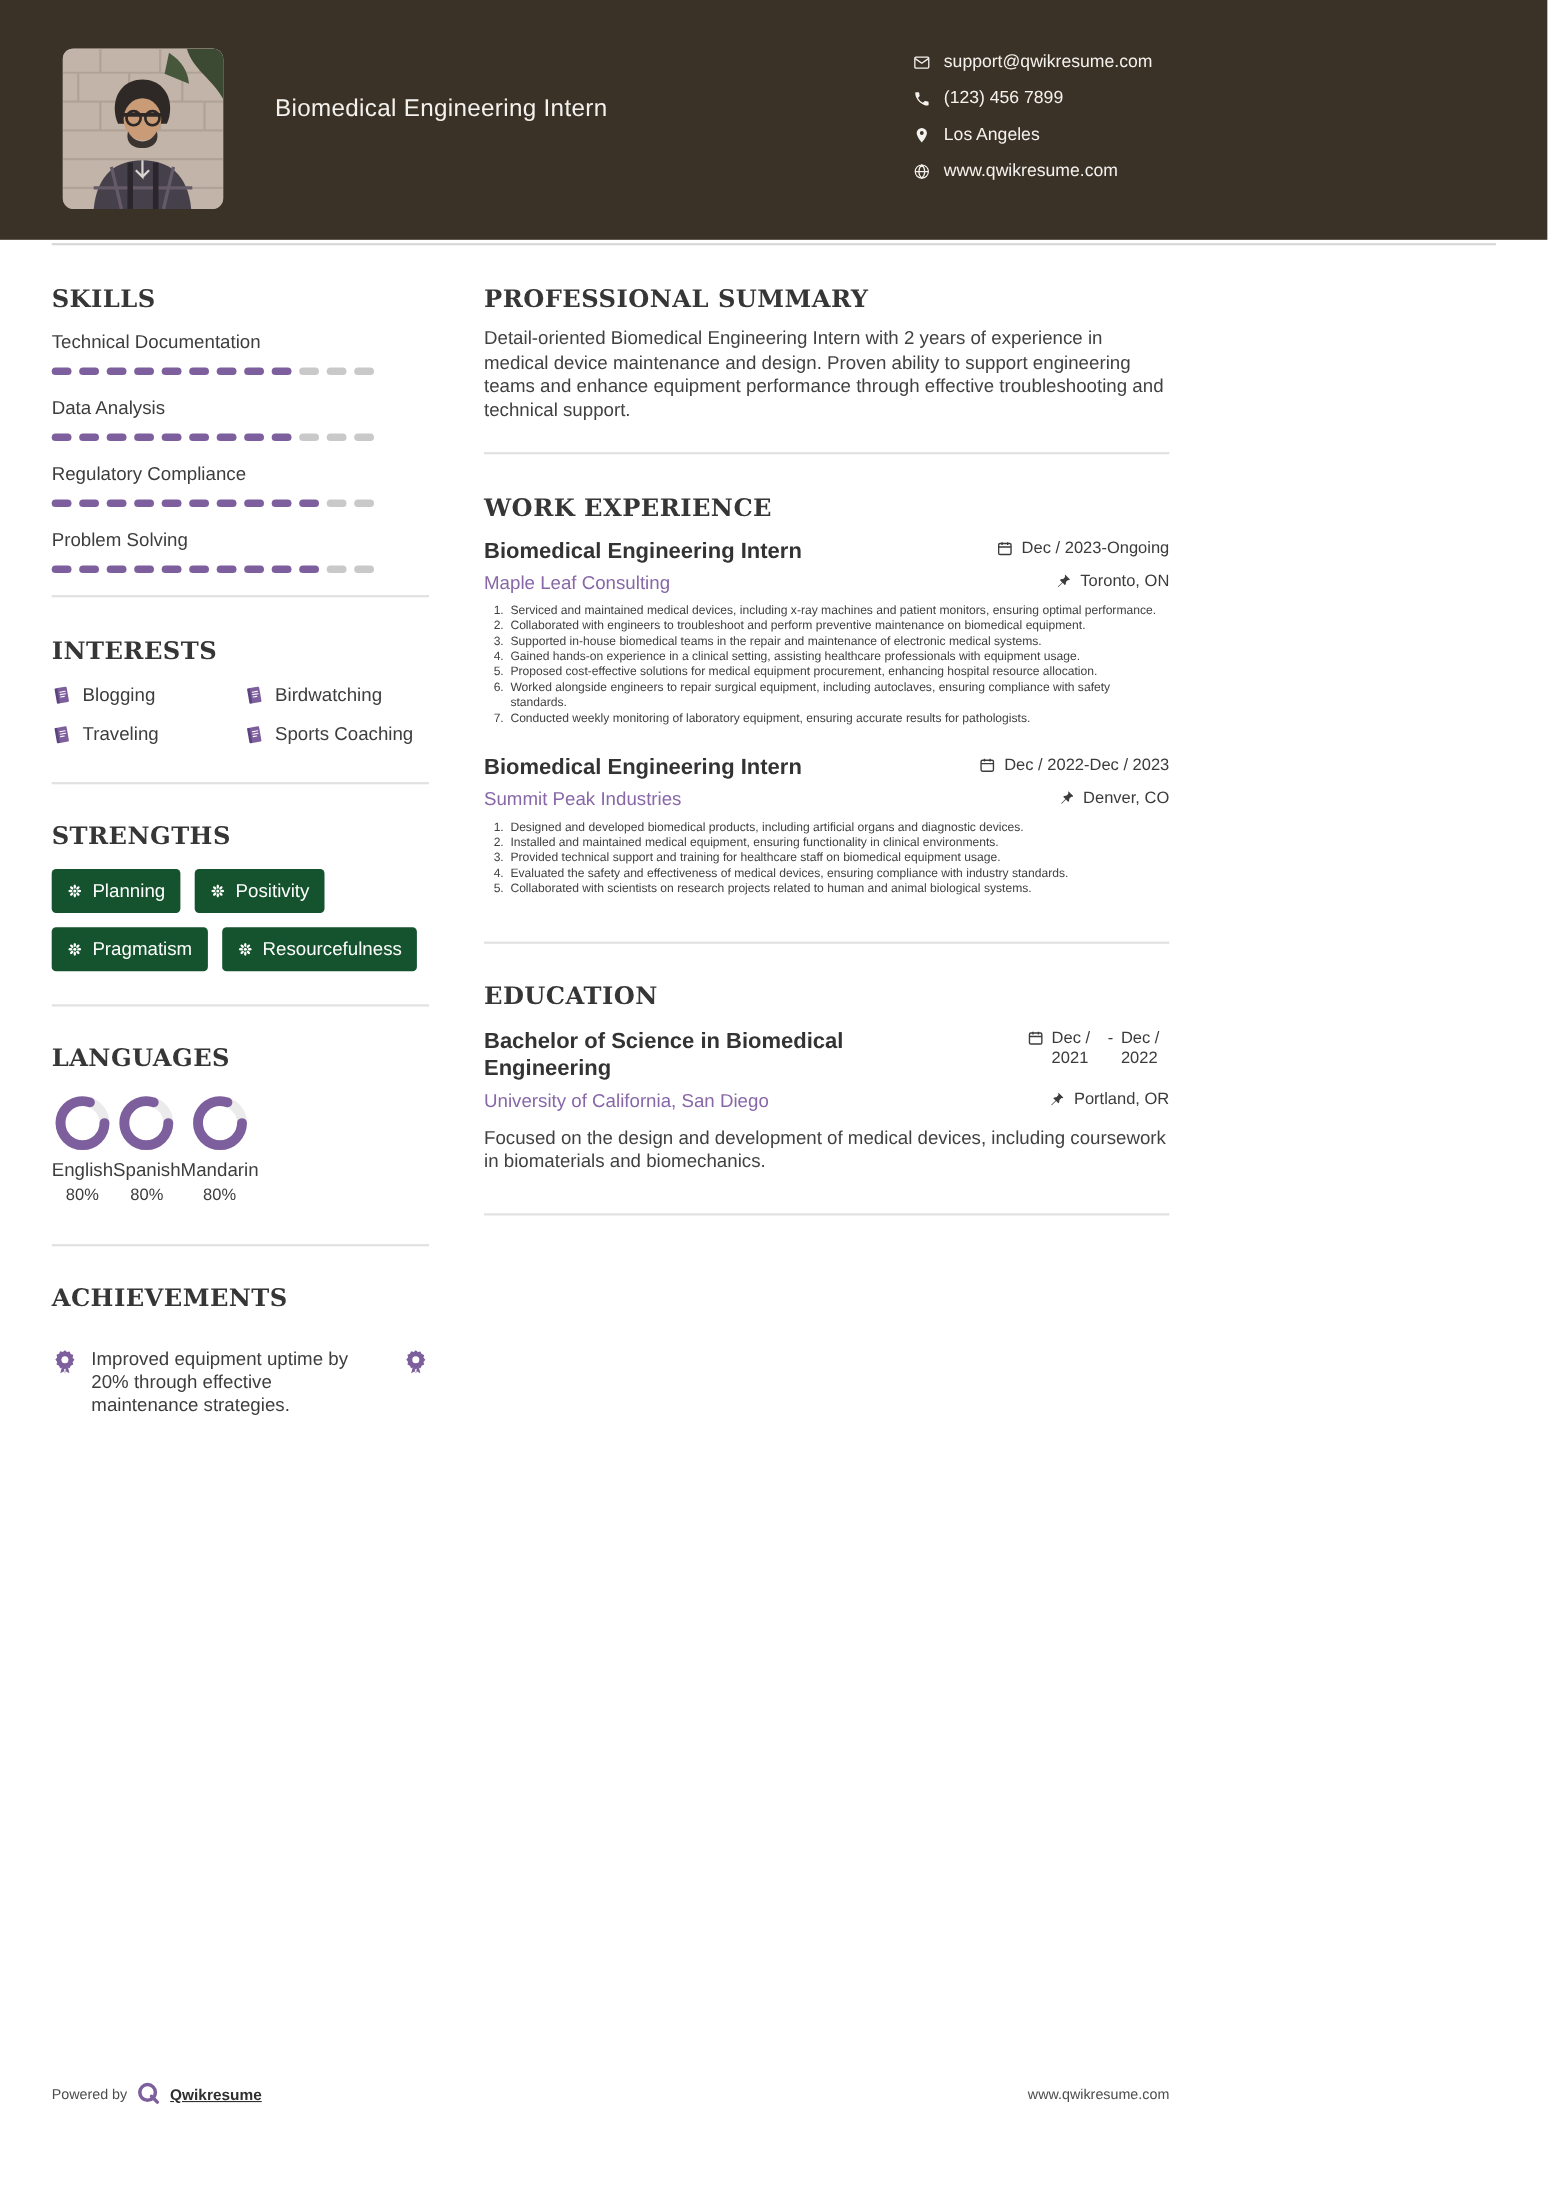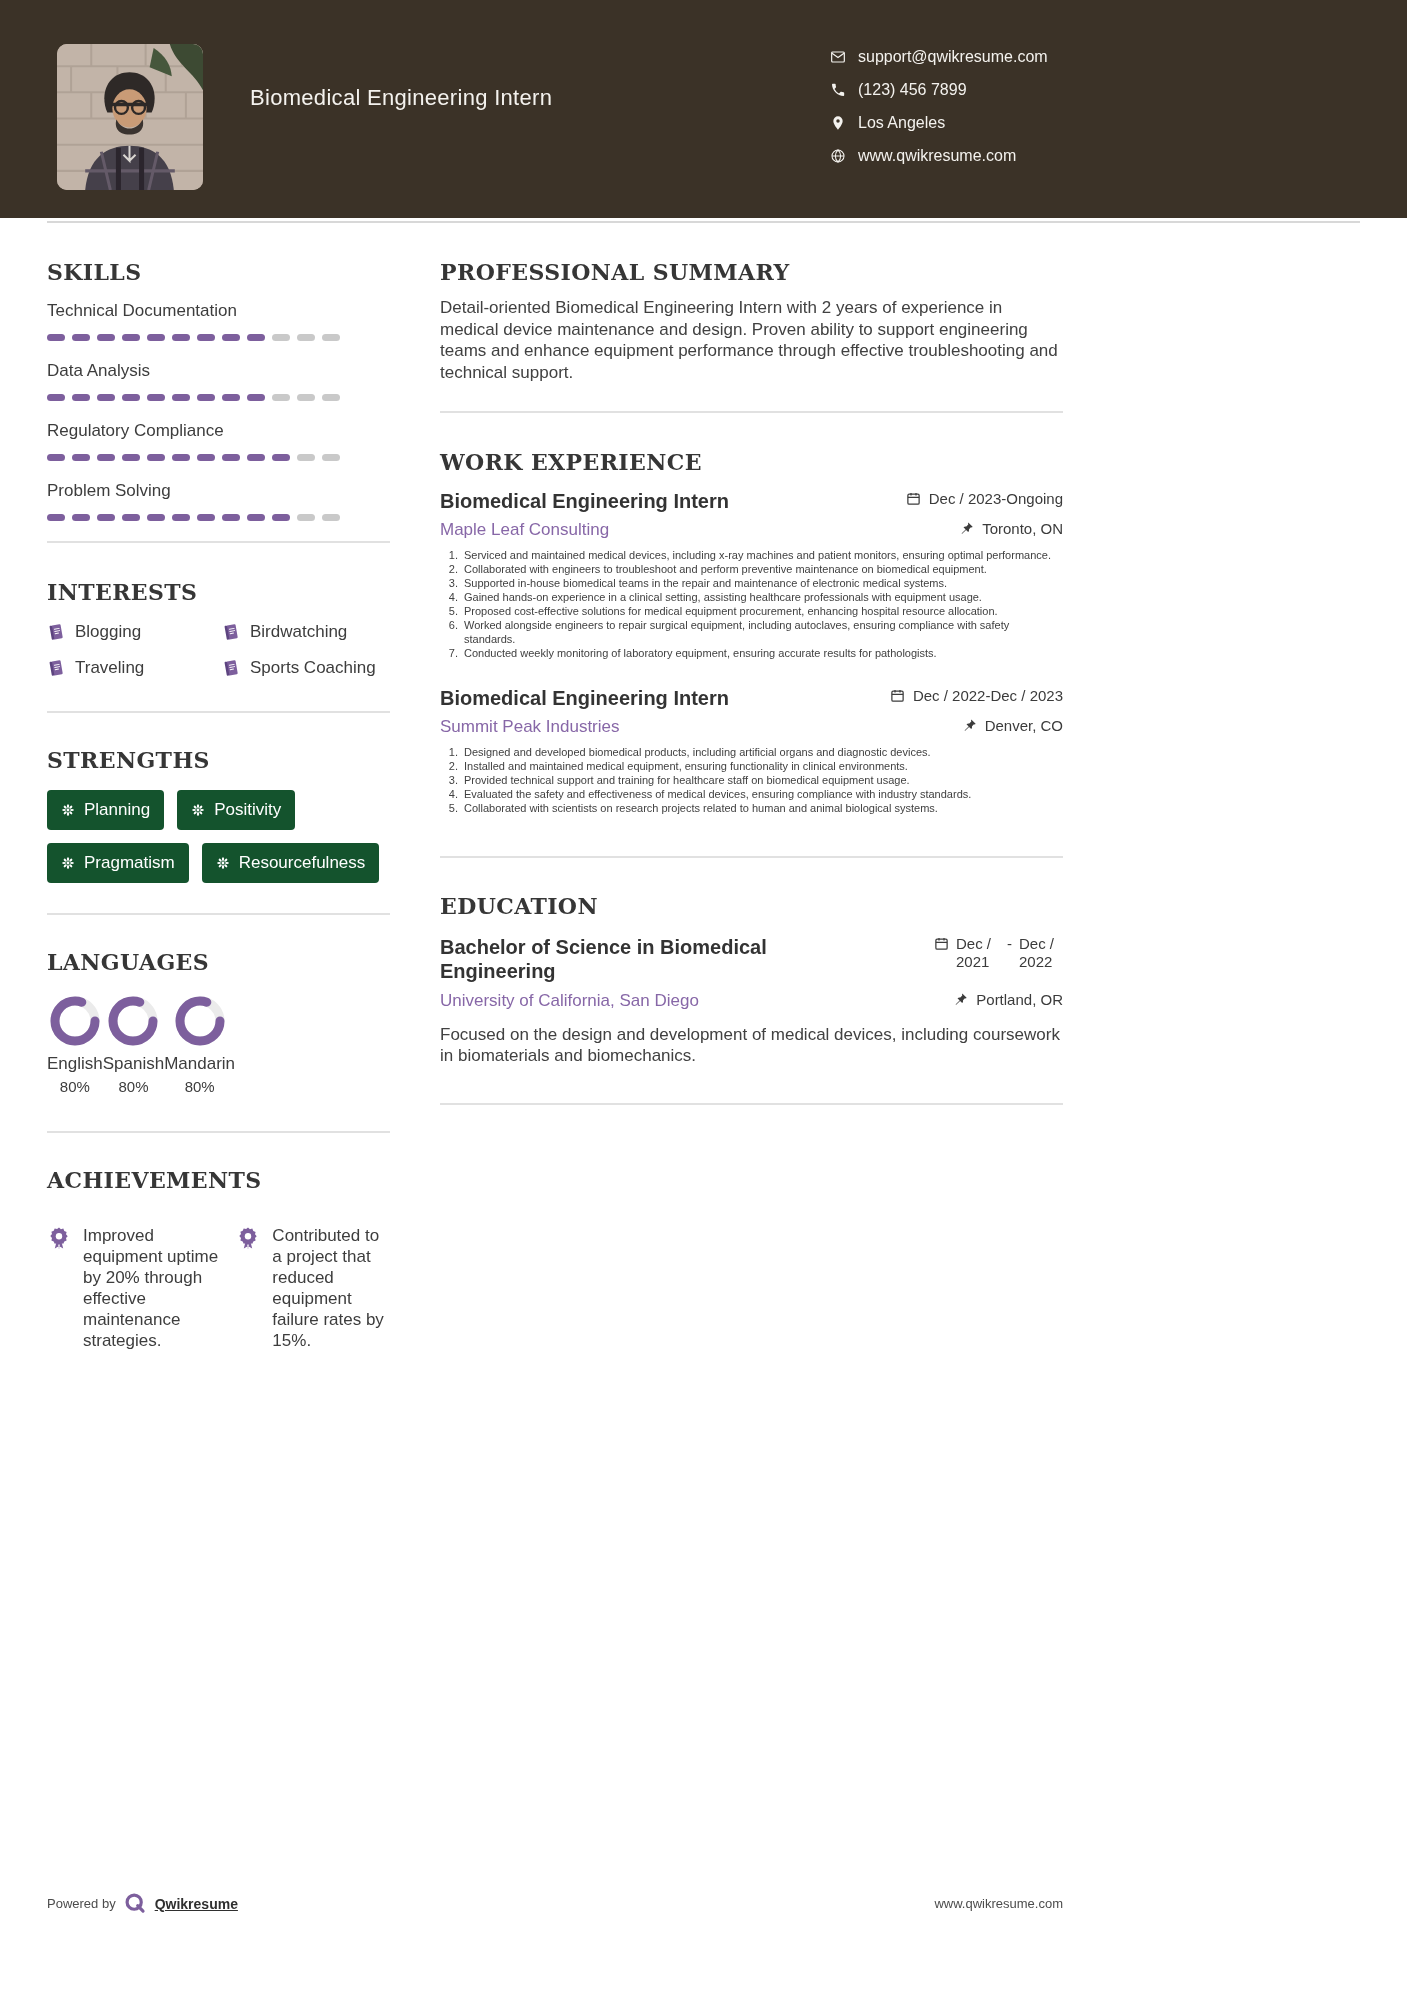--- a/index.html
+++ b/index.html
@@ -444,21 +444,20 @@
               <div class="ach-text">Improved equipment uptime by 20% through effective maintenance strategies.</div>
             </div>
             <div class="ach">
               <span class="icon">
                 <svg viewBox="0 0 24 24" fill="#7d5f9d">
                   <path d="M12 1.5l1.9 1.7 2.4-.6 1 2.3 2.3 1-.6 2.4 1.7 1.9-1.7 1.9.6 2.4-2.3 1-1 2.3-2.4-.6-1.9 1.7-1.9-1.7-2.4.6-1-2.3-2.3-1 .6-2.4L3.3 10l1.7-1.9-.6-2.4 2.3-1 1-2.3 2.4.6z"></path>
                   <circle cx="12" cy="10.2" r="3.2" fill="#fff"></circle>
                   <path d="M9.2 16.9L7.8 22.5l3-1.7 1.6 1.7.5-5.6zM14.8 16.9l1.4 5.6-3-1.7-1.6 1.7-.5-5.6z"></path>
                 </svg>
               </span>
-              <div class="ach-text">Contributed to a project that reduced equipment failure rates by 15%.</div>
             </div>
           </div>
       </section>
 
     </aside>
 
     <main class="col-right">
 
       <section class="summary">
         <h2 class="sec">PROFESSIONAL SUMMARY</h2>

